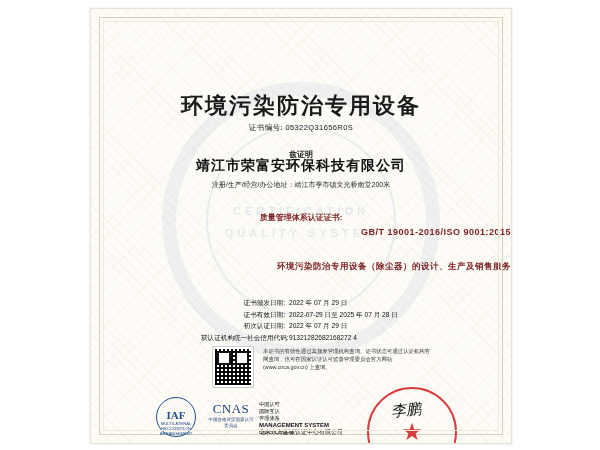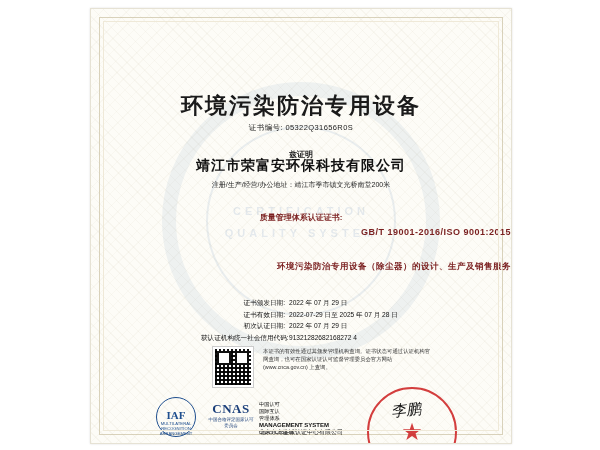--- a/index.html
+++ b/index.html
@@ -309,21 +309,21 @@
   }
   .cnas {
     position: absolute;
     left: 116px;
     top: 392px;
     width: 48px;
     text-align: center;
   }
   .cnas-mark {
     font-size: 13px;
-    font-weight: bold;
+    font-weight: normal;
     color: #1b3f7a;
     letter-spacing: 0.5px;
     font-family: "Liberation Serif", serif;
   }
   .cnas-sub {
     font-size: 4.5px;
     color: #1b3f7a;
     line-height: 6px;
   }
   .ms {

